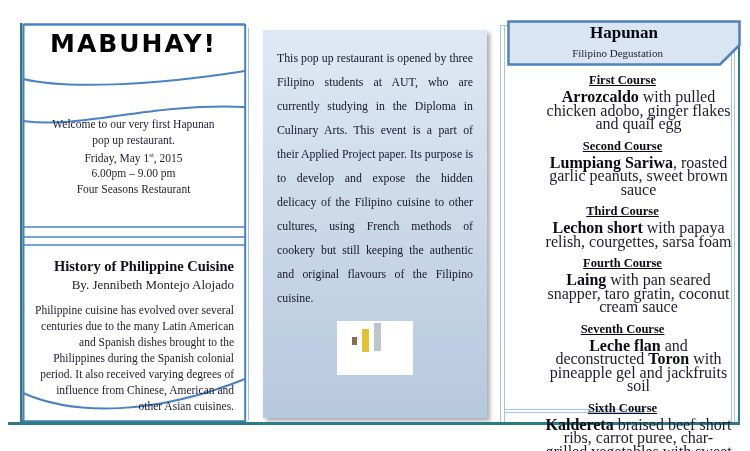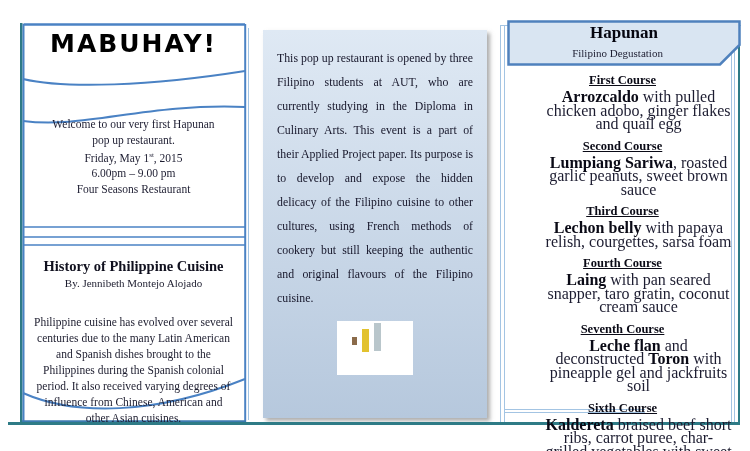--- a/index.html
+++ b/index.html
@@ -11,23 +11,23 @@
   
   .left-panel { position:absolute; left:20px; top:23px; width:227px; height:402px; }
   .left-panel svg.frame { position:absolute; left:0; top:0; }
   .mab-title { position:absolute; top:6px; left:0; right:0; text-align:center;
     font-family:"DejaVu Sans", sans-serif; font-weight:800; font-size:25px;
     letter-spacing:2px; color:#000; }
   .mab-sub { position:absolute; top:38px; left:0; right:0; text-align:center; font-size:10.5px; color:#1e1e32; }
   .welcome { position:absolute; top:94px; left:10px; right:10px; text-align:center;
     font-size:11.5px; line-height:15.5px; color:#1e1e32; }
   .welcome sup { font-size:7px; }
-  .history { position:absolute; top:235px; left:13px; right:13px; text-align:center; }
+  .history { position:absolute; top:235px; left:13px; right:13px; text-align:right; }
   .history-heading { font-size:14.5px; font-weight:bold; color:#10101e; margin-bottom:2px; }
-  .history-byline { font-size:11px; margin-bottom:25px; }
+  .history-byline { font-size:13px; margin-bottom:9px; }
   .history-body { font-size:11.5px; line-height:16px; }
   .vline-extra { position:absolute; background:var(--light-line,#9db9dd); width:1px; }
 
   
   .middle-panel { position:absolute; left:263px; top:30px; width:224px; height:388px;
     background:linear-gradient(to bottom, var(--panel-top,#dfe9f4) 0%, var(--panel-bottom,#b6c8dd) 100%);
     box-shadow:3px 3px 4px rgba(105,105,105,0.55); }
   .middle-heading { padding-top:30px; text-align:center; font-weight:bold; font-size:12.5px; color:#10101e; }
   .middle-para { margin:16px 14px 0; text-align:justify; font-size:11.8px; line-height:24px; color:#16162a; }
   .middle-para b { color:#10101e; }
@@ -117,21 +117,21 @@
     <div class="course">
       <div class="course-title">First Course</div>
       <div class="course-desc"><b>Arrozcaldo</b><span> with pulled chicken adobo, ginger flakes and quail egg</span></div>
     </div>
     <div class="course">
       <div class="course-title">Second Course</div>
       <div class="course-desc"><b>Lumpiang Sariwa</b><span>, roasted garlic peanuts, sweet brown sauce</span></div>
     </div>
     <div class="course">
       <div class="course-title">Third Course</div>
-      <div class="course-desc"><b>Lechon belly</b><span> with papaya relish, courgettes, sarsa foam</span></div>
+      <div class="course-desc"><b>Lechon short</b><span> with papaya relish, courgettes, sarsa foam</span></div>
     </div>
     <div class="course">
       <div class="course-title">Fourth Course</div>
       <div class="course-desc"><b>Laing</b><span> with pan seared snapper, taro gratin, coconut cream sauce</span></div>
     </div>
     <div class="course">
       <div class="course-title">Seventh Course</div>
       <div class="course-desc"><b>Leche flan</b><span> and deconstructed </span><b>Toron</b><span> with pineapple gel and jackfruits soil</span></div>
     </div>
     <div class="course">

